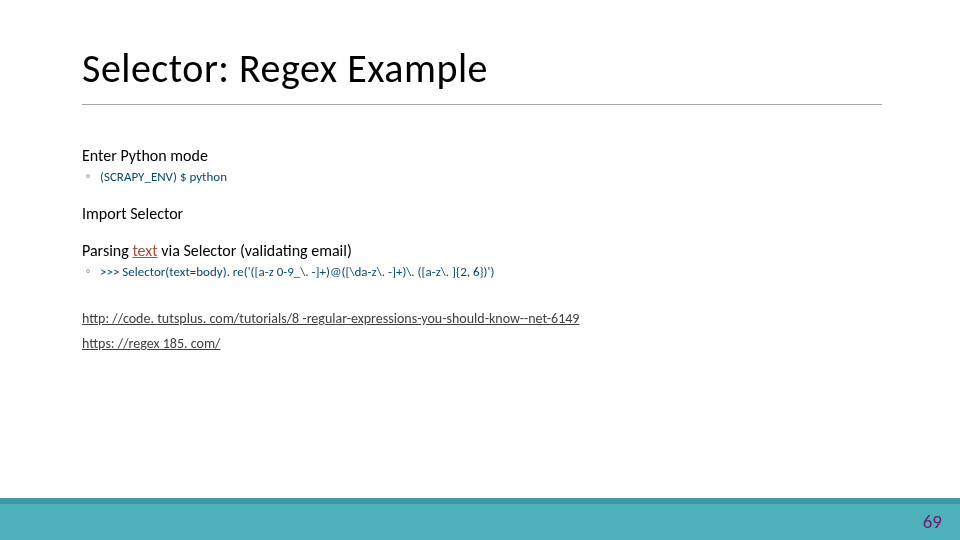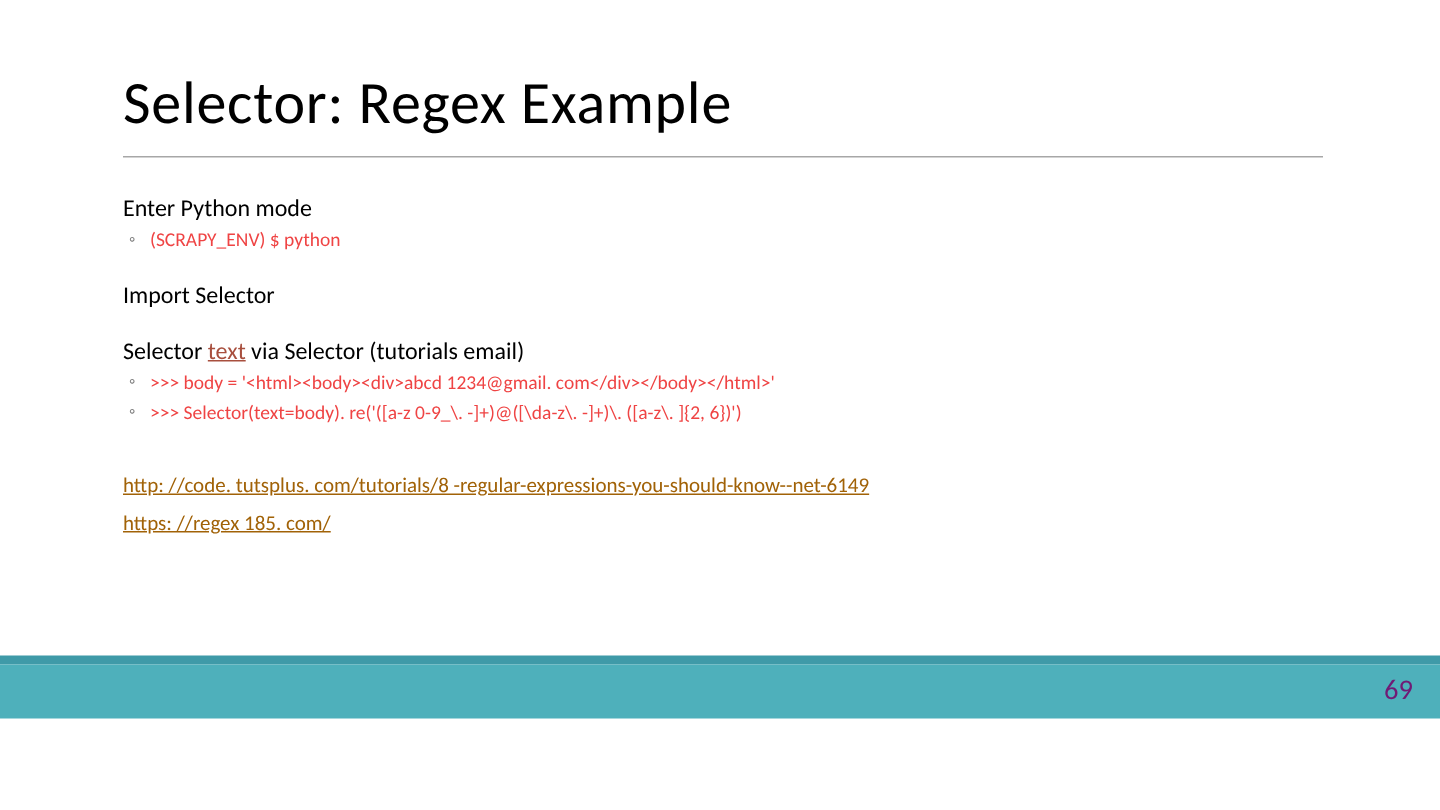--- a/index.html
+++ b/index.html
@@ -1,28 +1,28 @@
 <!DOCTYPE html>
 <html><head>
 <meta charset="utf-8">
 <style>
   * { box-sizing: border-box; margin: 0; padding: 0; }
   html, body { width: 960px; height: 540px; background: #fff; font-family: "Segoe UI", "Calibri", Arial, sans-serif; overflow: hidden; }
-  .slide { position: relative; width: 960px; height: 479px; background: #fff; }
+  .slide { position: relative; width: 960px; height: 540px; background: #fff; }
   .title { position: absolute; left: 82px; top: 44px; font-size: 40px; font-weight: 300; color: #000; letter-spacing: 0.5px; }
   .title-rule { position: absolute; left: 82px; top: 104px; width: 800px; height: 1px; background: #a7a7a7; }
   .content { position: absolute; left: 82px; top: 130px; width: 800px; color: #000; }
   .section-head { font-size: 16px; color: #000; margin-top: 18px; margin-bottom: 3px; font-weight: 400; }
-  .section-head:first-child { margin-top: 0; }
+  .section-head:first-child { margin-top: 16px; }
   .text-accent { color: #a84f3e; text-decoration: underline; }
   .bullets { list-style: none; padding-left: 18px; }
-  .bullets li { position: relative; font-size: 13px; color: #ef4444; margin: 3px 0; line-height: 1.35; }
+  .bullets li { position: relative; font-size: 13px; color: #0c4a6e; margin: 3px 0; line-height: 1.35; }
   .bullets li::before { content: "◦"; position: absolute; left: -14px; top: 0; color: #808080; font-size: 12px; }
   .links { margin-top: 30px; }
-  .links a { display: block; font-size: 14px; color: #a16207; text-decoration: underline; margin: 8px 0; }
+  .links a { display: block; font-size: 14px; color: #404040; text-decoration: underline; margin: 8px 0; }
   .footer { position: absolute; left: 0; bottom: 0; width: 100%; }
   .band-top { height: 6px; background: #3f9aa8; }
   .band-main { height: 36px; background: #4eb0bb; position: relative; }
   .page-num { position: absolute; right: 18px; top: 6px; color: #701a75; font-size: 19px; }
 </style>
 </head>
 <body>
 
 <div class="slide">
   <div class="title">Selector: Regex Example</div>
@@ -31,24 +31,23 @@
   <div class="content">
 
     <div class="section-head">Enter Python mode</div>
     <ul class="bullets">
       <li>(SCRAPY_ENV) $ python</li>
     </ul>
 
     <div class="section-head">Import Selector</div>
 
     <div class="section-head">
-      <span>Selector </span><span class="text-accent">text</span><span> via Selector (tutorials email)</span>
+      <span>Parsing </span><span class="text-accent">text</span><span> via Selector (validating email)</span>
     </div>
     <ul class="bullets">
-      <li>&gt;&gt;&gt; body = '&lt;html&gt;&lt;body&gt;&lt;div&gt;abcd 1234@gmail. com&lt;/div&gt;&lt;/body&gt;&lt;/html&gt;'</li>
       <li>&gt;&gt;&gt; Selector(text=body). re('([a-z 0-9_\. -]+)@([\da-z\. -]+)\. ([a-z\. ]{2, 6})')</li>
     </ul>
 
     <div class="links">
       <a href="#">http: //code. tutsplus. com/tutorials/8 -regular-expressions-you-should-know--net-6149</a>
       <a href="#">https: //regex 185. com/</a>
     </div>
   </div>
 
   <div class="footer">

